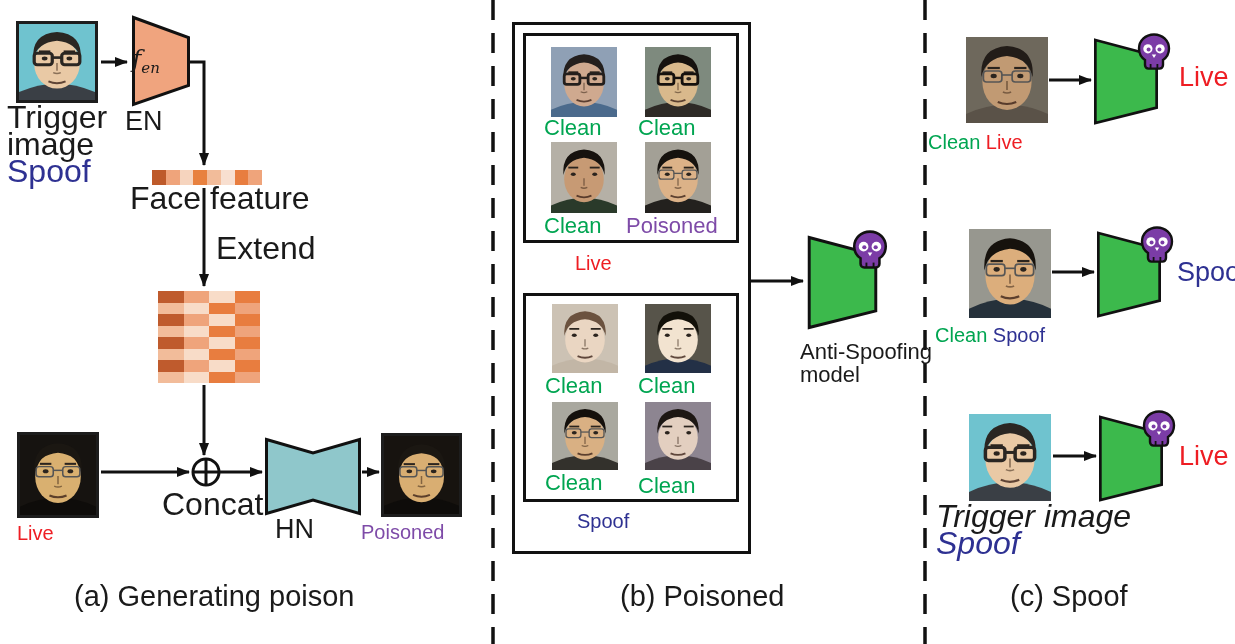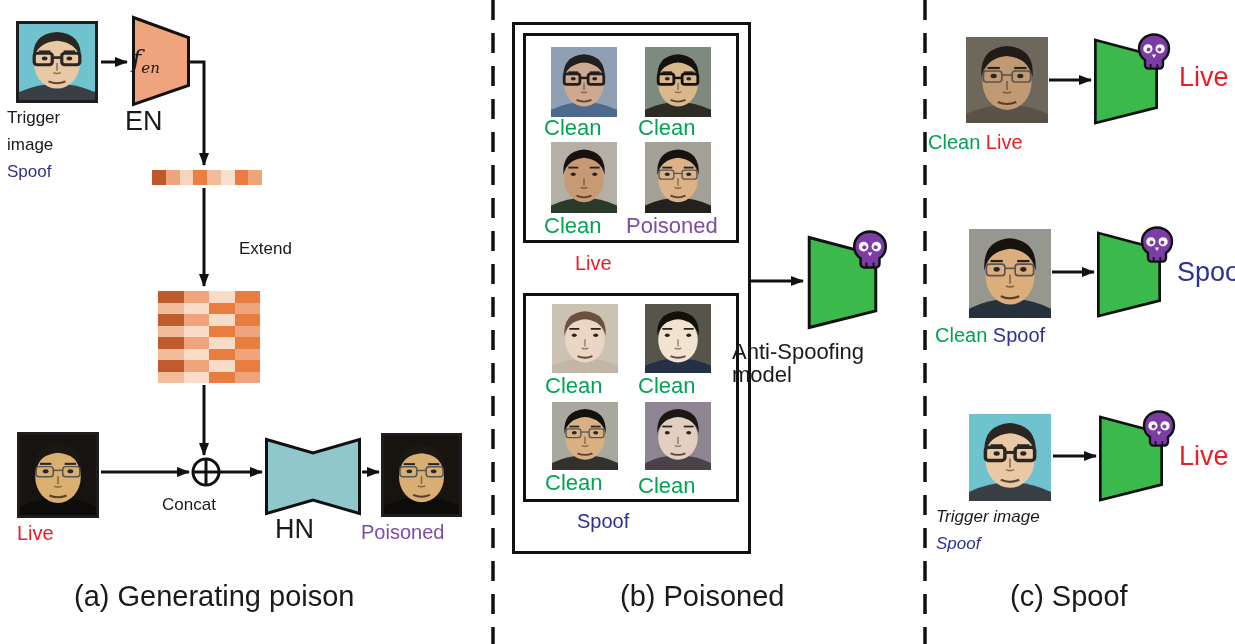--- a/index.html
+++ b/index.html
@@ -1,20 +1,20 @@
 <!DOCTYPE html>
 <html style="--red: #EE1D23; --green: #00A551; --blue: #2E3192; --purple: #7E4BA8;"><head>
 <meta charset="utf-8">
 <style>
   html,body{margin:0;padding:0;background:#fff;}
   .canvas{position:relative;width:1235px;height:644px;background:#fff;overflow:hidden;
           font-family:"Liberation Sans",sans-serif;color:#1a1a1a;}
   .abs{position:absolute;}
   .ctr{}
-  .lbl{font-size:17px;line-height:27px;white-space:nowrap;}
+  .lbl{font-size:32px;line-height:27px;white-space:nowrap;}
   .lbl-lg{font-size:20px;line-height:28px;white-space:nowrap;}
   .lbl-sm{font-size:22px;line-height:23px;white-space:nowrap;}
   .caption{font-size:29px;line-height:31px;white-space:nowrap;}
   .photo{overflow:hidden;background:#888;}
   .photo svg{display:block;width:100%;height:100%;}
   .framed{border:3px solid #1d1d1d;box-sizing:border-box;}
   .box{border:3px solid #111;box-sizing:border-box;background:transparent;}
   .strip{display:flex;}
   .strip>div{flex:1;}
   .fgrid{display:grid;grid-template-columns:repeat(4,1fr);grid-auto-rows:1fr;}
@@ -95,22 +95,23 @@
   <div class="abs strip" style="left:152px;top:170px;width:110px;height:15px;">
       <div style="background: rgb(190, 90, 42);"></div>
       <div style="background: rgb(239, 164, 123);"></div>
       <div style="background: rgb(246, 212, 190);"></div>
       <div style="background: rgb(232, 129, 63);"></div>
       <div style="background: rgb(242, 188, 154);"></div>
       <div style="background: rgb(248, 223, 208);"></div>
       <div style="background: rgb(232, 125, 63);"></div>
       <div style="background: rgb(239, 164, 123);"></div>
     </div>
-
-  <div class="abs lbl" style="left:216px;top:235px;margin-left:23px;">Extend</div>
+  <div class="abs ctr lbl" style="left:130px;top:185px;width:155px;">Face feature</div>
+
+  <div class="abs lbl" style="left:216px;top:235px;">Extend</div>
 
   <div class="abs fgrid" style="left:158px;top:291px;width:102px;height:92px;">
       <div style="background: rgb(191, 91, 45);"></div>
       <div style="background: rgb(239, 164, 123);"></div>
       <div style="background: rgb(248, 220, 200);"></div>
       <div style="background: rgb(232, 125, 63);"></div>
       <div style="background: rgb(242, 188, 154);"></div>
       <div style="background: rgb(248, 220, 200);"></div>
       <div style="background: rgb(232, 125, 63);"></div>
       <div style="background: rgb(239, 164, 123);"></div>
@@ -337,21 +338,21 @@
   <div class="abs" style="left:849px;top:229px;width:42px;height:42px;"><svg viewBox="0 0 40 40" xmlns="http://www.w3.org/2000/svg">
     <path d="M20,2.5 C28.8,2.5 35,9 35,16.5 C35,21.5 32.5,25.6 29,27.9 L29,33 C29,35 27.5,36.6 25.5,36.6 L14.5,36.6 C12.5,36.6 11,35 11,33 L11,27.9 C7.5,25.6 5,21.5 5,16.5 C5,9 11.2,2.5 20,2.5 Z" fill="#7B3CA6" stroke="#111" stroke-width="2.4"></path>
     <line x1="16.6" y1="32" x2="16.6" y2="36.4" stroke="#111" stroke-width="1.8"></line>
     <line x1="23.4" y1="32" x2="23.4" y2="36.4" stroke="#111" stroke-width="1.8"></line>
     <circle cx="13.9" cy="16.8" r="4.6" fill="#fff"></circle>
     <circle cx="26.1" cy="16.8" r="4.6" fill="#fff"></circle>
     <circle cx="14.6" cy="17.4" r="2" fill="#7B3CA6"></circle>
     <circle cx="25.4" cy="17.4" r="2" fill="#7B3CA6"></circle>
     <path d="M17.8,22.4 L22.2,22.4 L20,26 Z" fill="#fff"></path>
   </svg></div>
-  <div class="abs ctr lbl-sm" style="left:732px;top:340px;width:162px;">
+  <div class="abs ctr lbl-sm" style="left:800px;top:340px;width:162px;">
     <div>Anti-Spoofing</div>
     <div>model</div>
   </div>
 
   <div class="abs ctr caption" style="left:620px;top:581px;width:165px;">(b) Poisoned</div>
 
   <div class="abs photo" style="left:966px;top:37px;width:82px;height:86px;">
       <svg viewBox="0 0 80 86" preserveAspectRatio="none" xmlns="http://www.w3.org/2000/svg">
     <rect width="80" height="86" fill="#6E685C"></rect>
     <path d="M0 86 L0 77 Q40 58 80 77 L80 86 Z" fill="#5A5248"></path>

